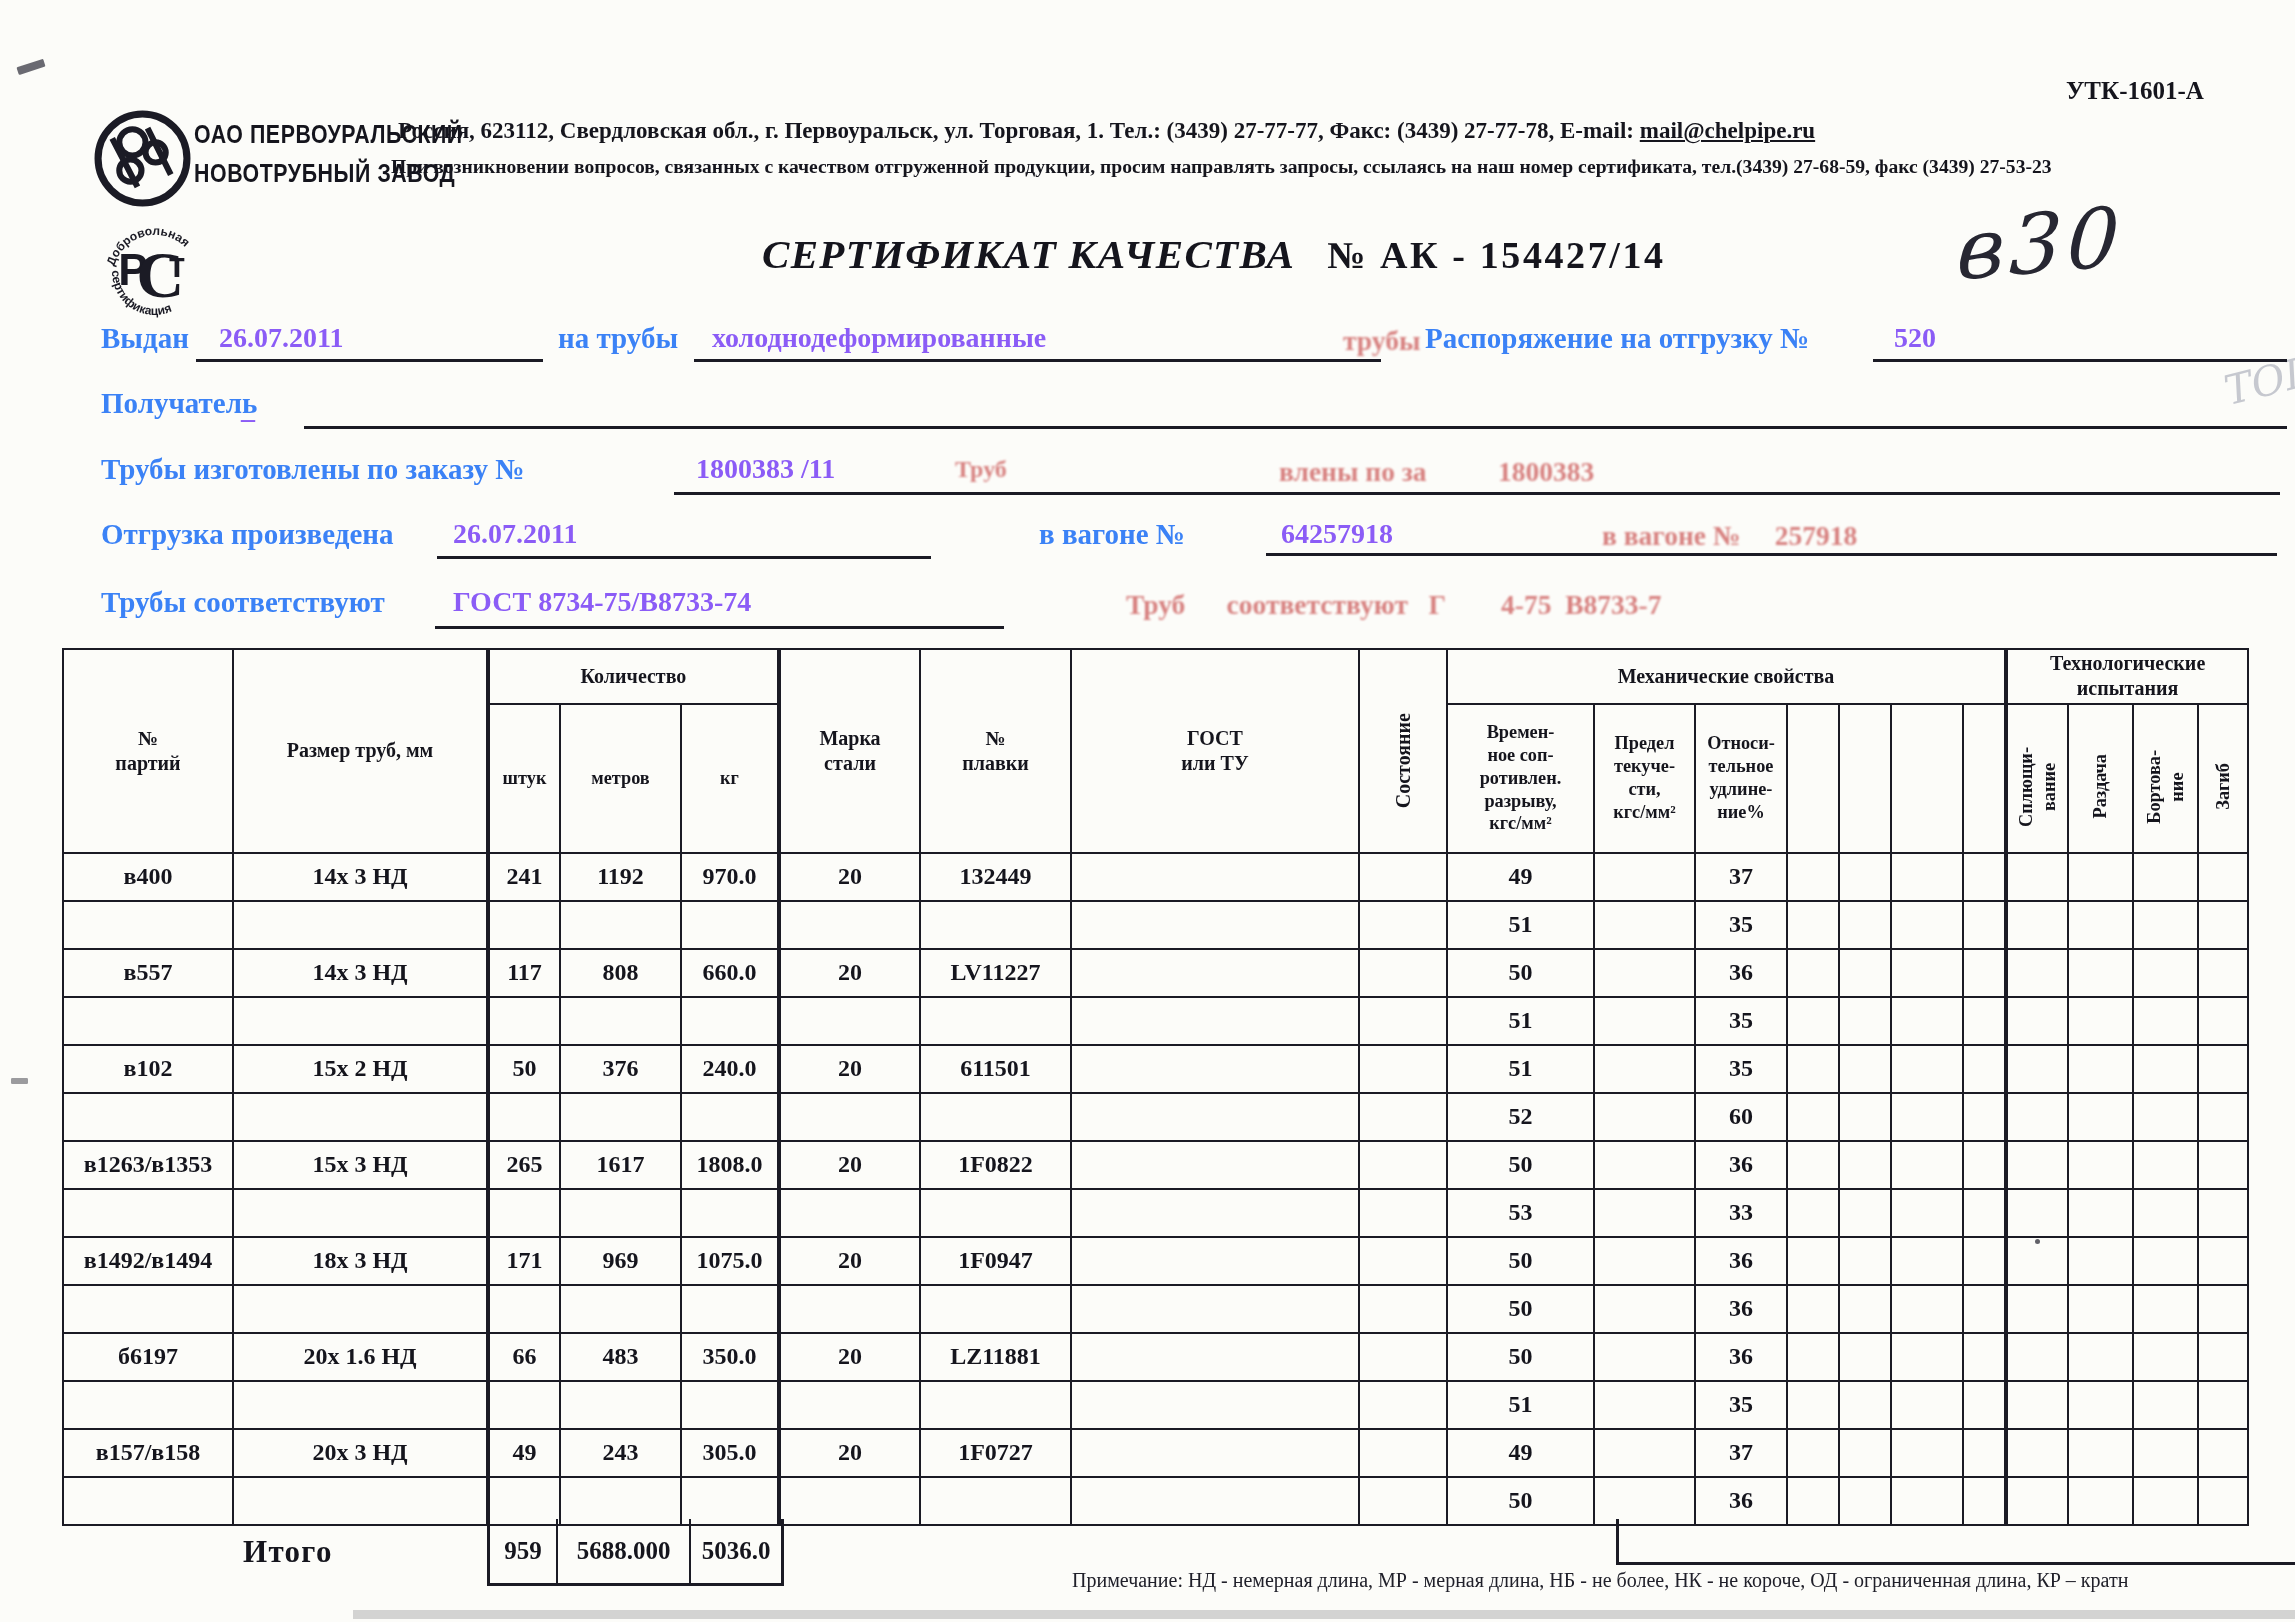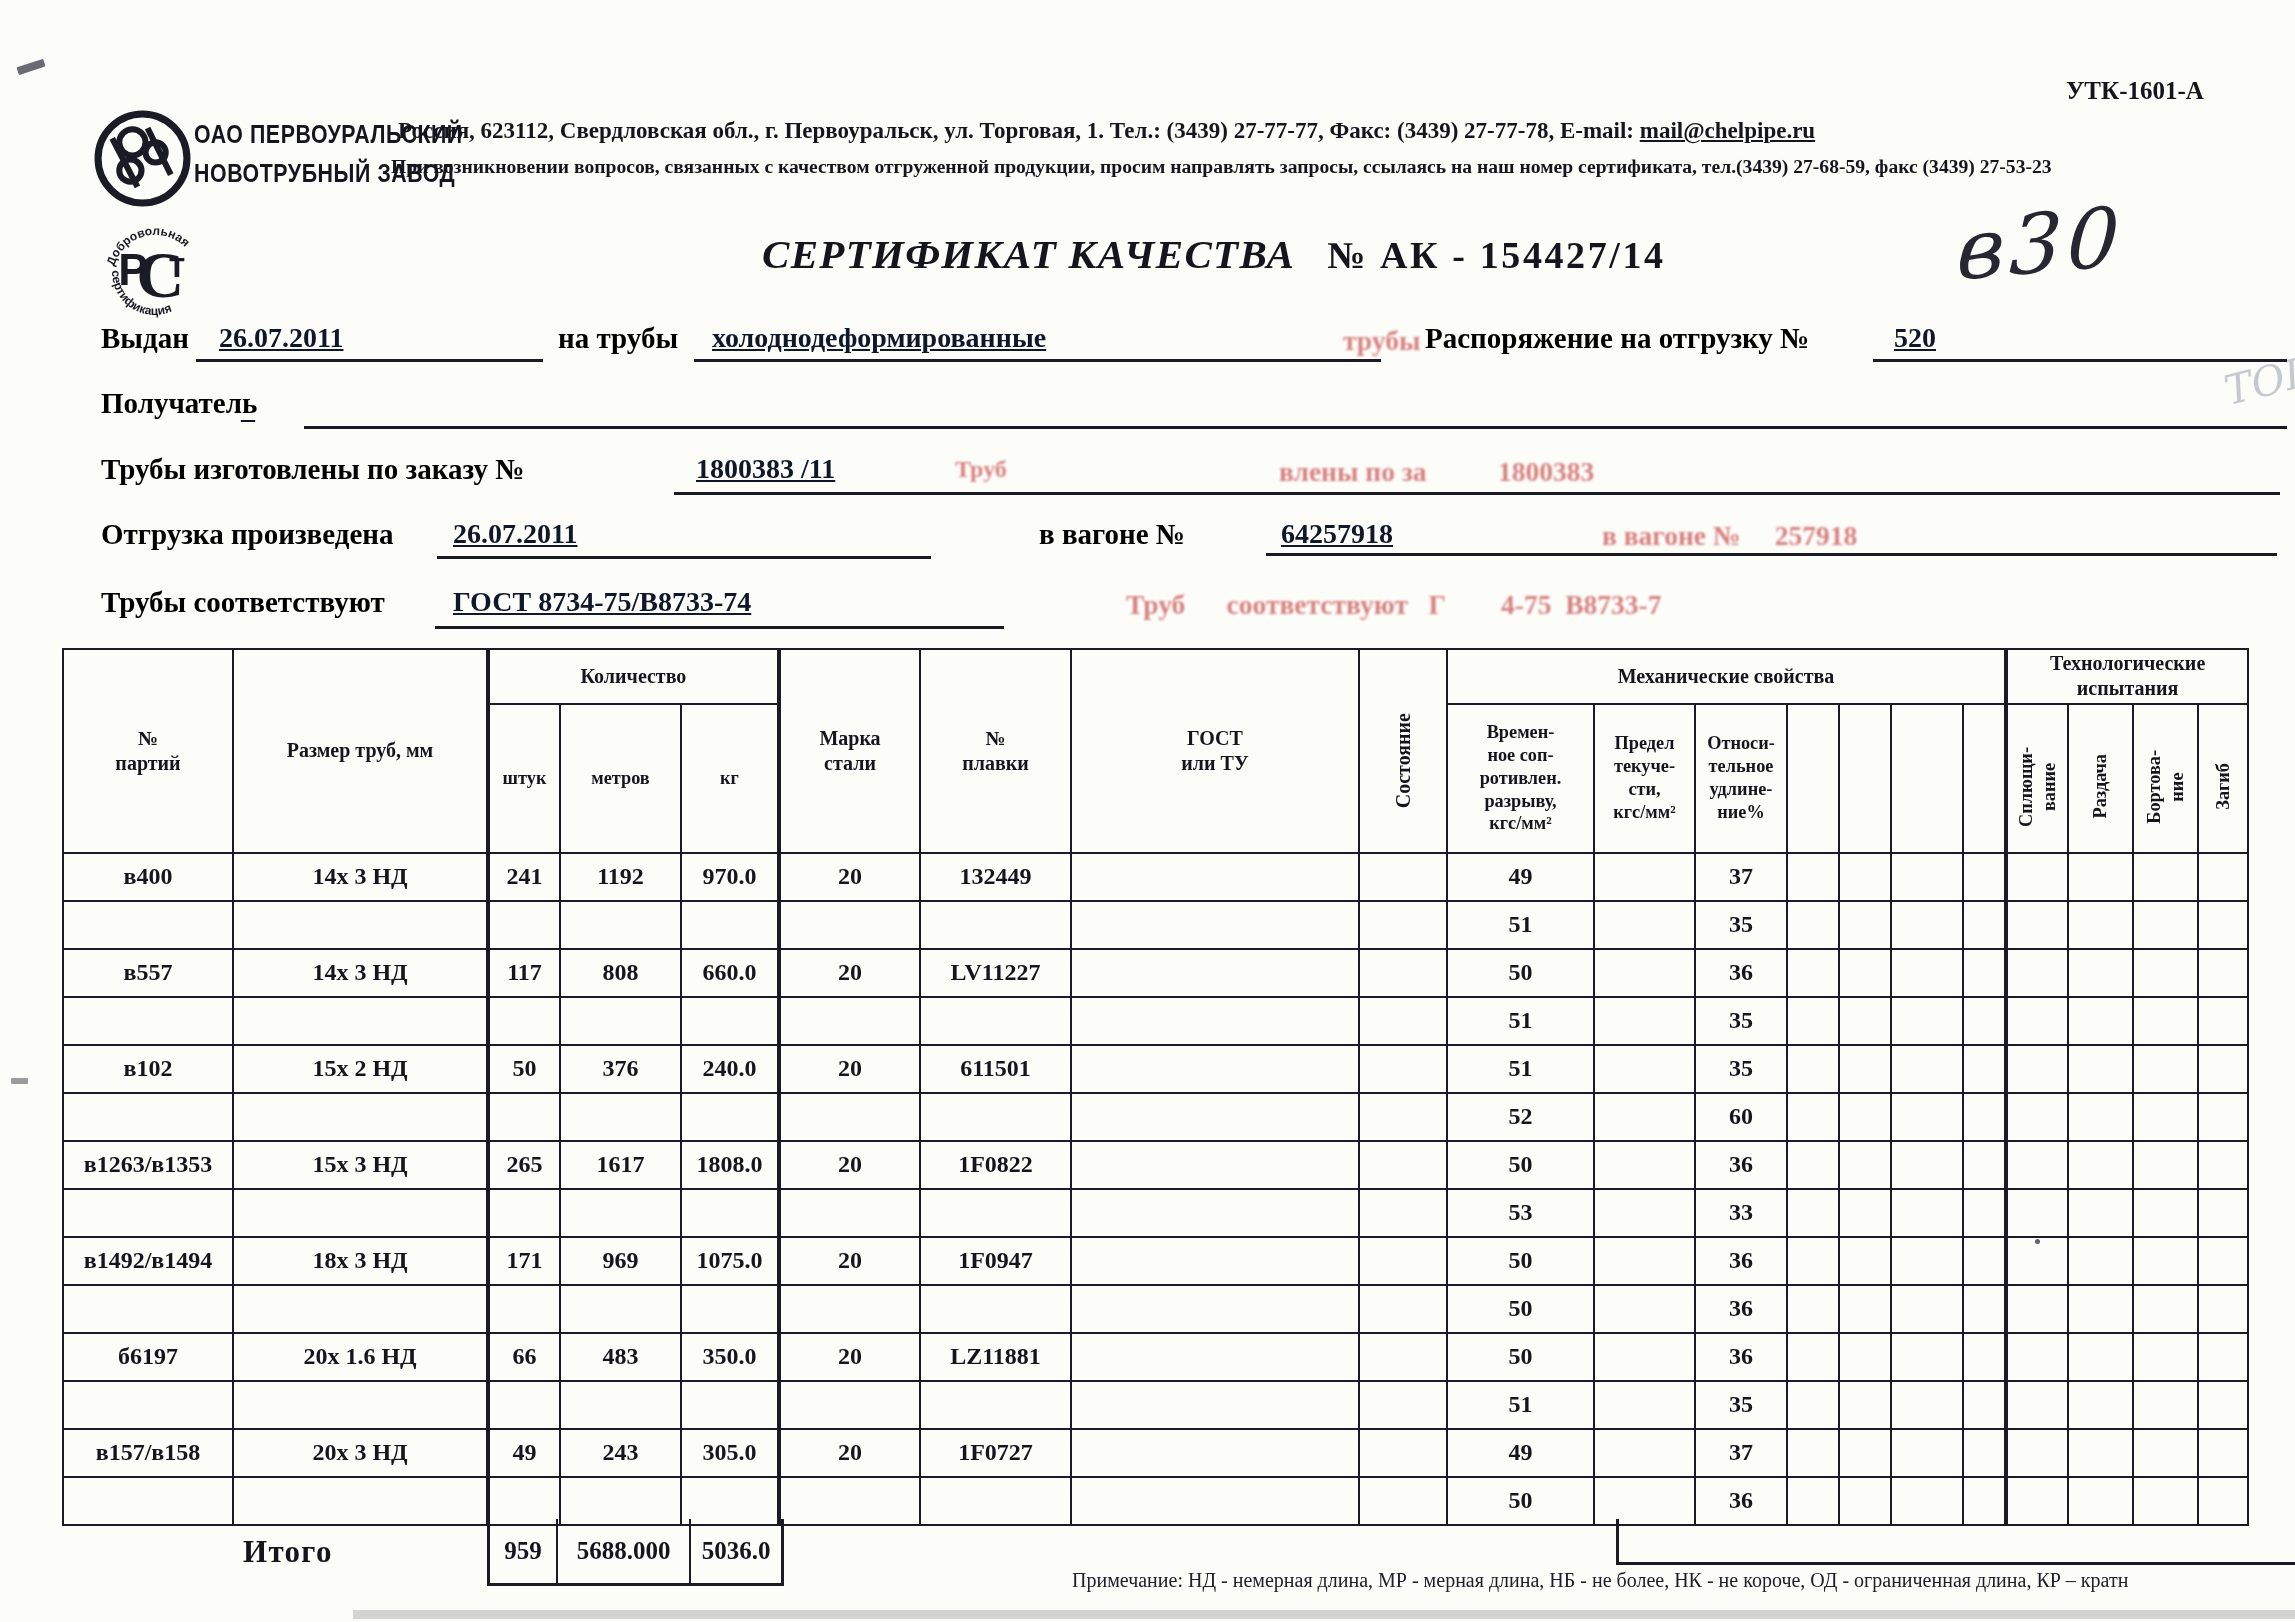--- a/index.html
+++ b/index.html
@@ -1,20 +1,20 @@
 <!DOCTYPE html>
 <html style="font-size:10.5px"><head>
 <meta charset="utf-8">
 <style>
   html,body{margin:0;padding:0;background:#6f6f6f;}
   .page{position:relative;width:2295px;height:1623px;background:#fcfcf9;overflow:hidden;
         font-family:"Liberation Serif",serif;color:#15151d;}
   .abs{position:absolute;}
-  .flabel{position:absolute;font:bold 29px "Liberation Serif",serif;color:#000000;white-space:nowrap;}
-  .fvalue{position:absolute;font:bold 28px "Liberation Serif",serif;color:#0f172a;white-space:nowrap;text-decoration:underline;}
+  .flabel{position:absolute;font:bold 29px "Liberation Serif",serif;color:#3b82f6;white-space:nowrap;}
+  .fvalue{position:absolute;font:bold 28px "Liberation Serif",serif;color:#8b5cf6;white-space:nowrap;}
   .uline{position:absolute;height:0;border-bottom:3.3px solid #1b1b25;}
   .ghost{position:absolute;font-family:"Liberation Serif",serif;font-weight:bold;color:#b91c1c;
          opacity:.55;filter:blur(0.9px);white-space:pre;}
   
   .utk{position:absolute;left:2066px;top:77px;font:600 25px "Liberation Serif",serif;}
   .coname{position:absolute;left:194px;font:bold 26px "Liberation Sans",sans-serif;
           transform:scaleX(.82);transform-origin:left;letter-spacing:0.7px;white-space:nowrap;}
   .addr{position:absolute;left:398px;top:118px;font:bold 23px "Liberation Serif",serif;white-space:nowrap;text-align:center;}
   .addr .em{text-decoration:underline;}
   .qnote{position:absolute;left:391px;top:156px;font:bold 19.6px "Liberation Serif",serif;white-space:nowrap;}

